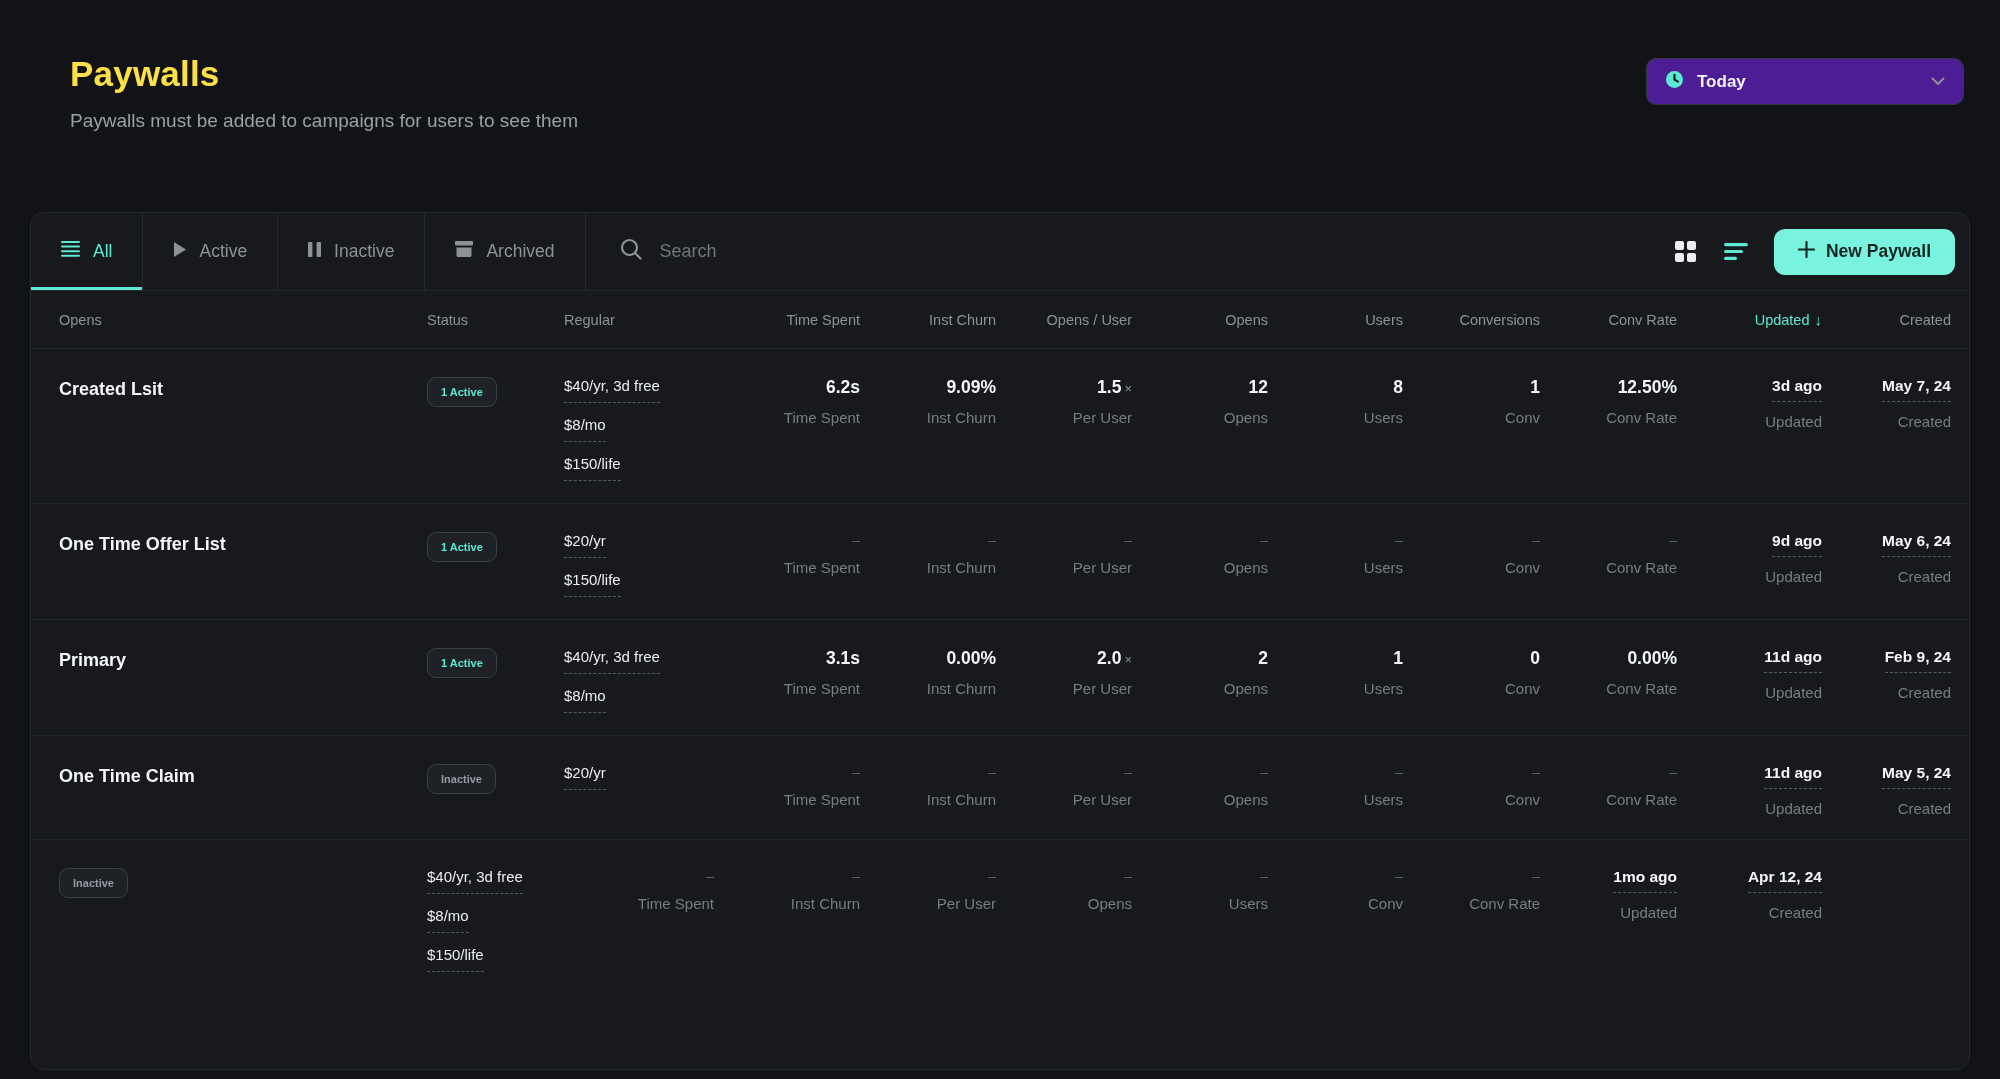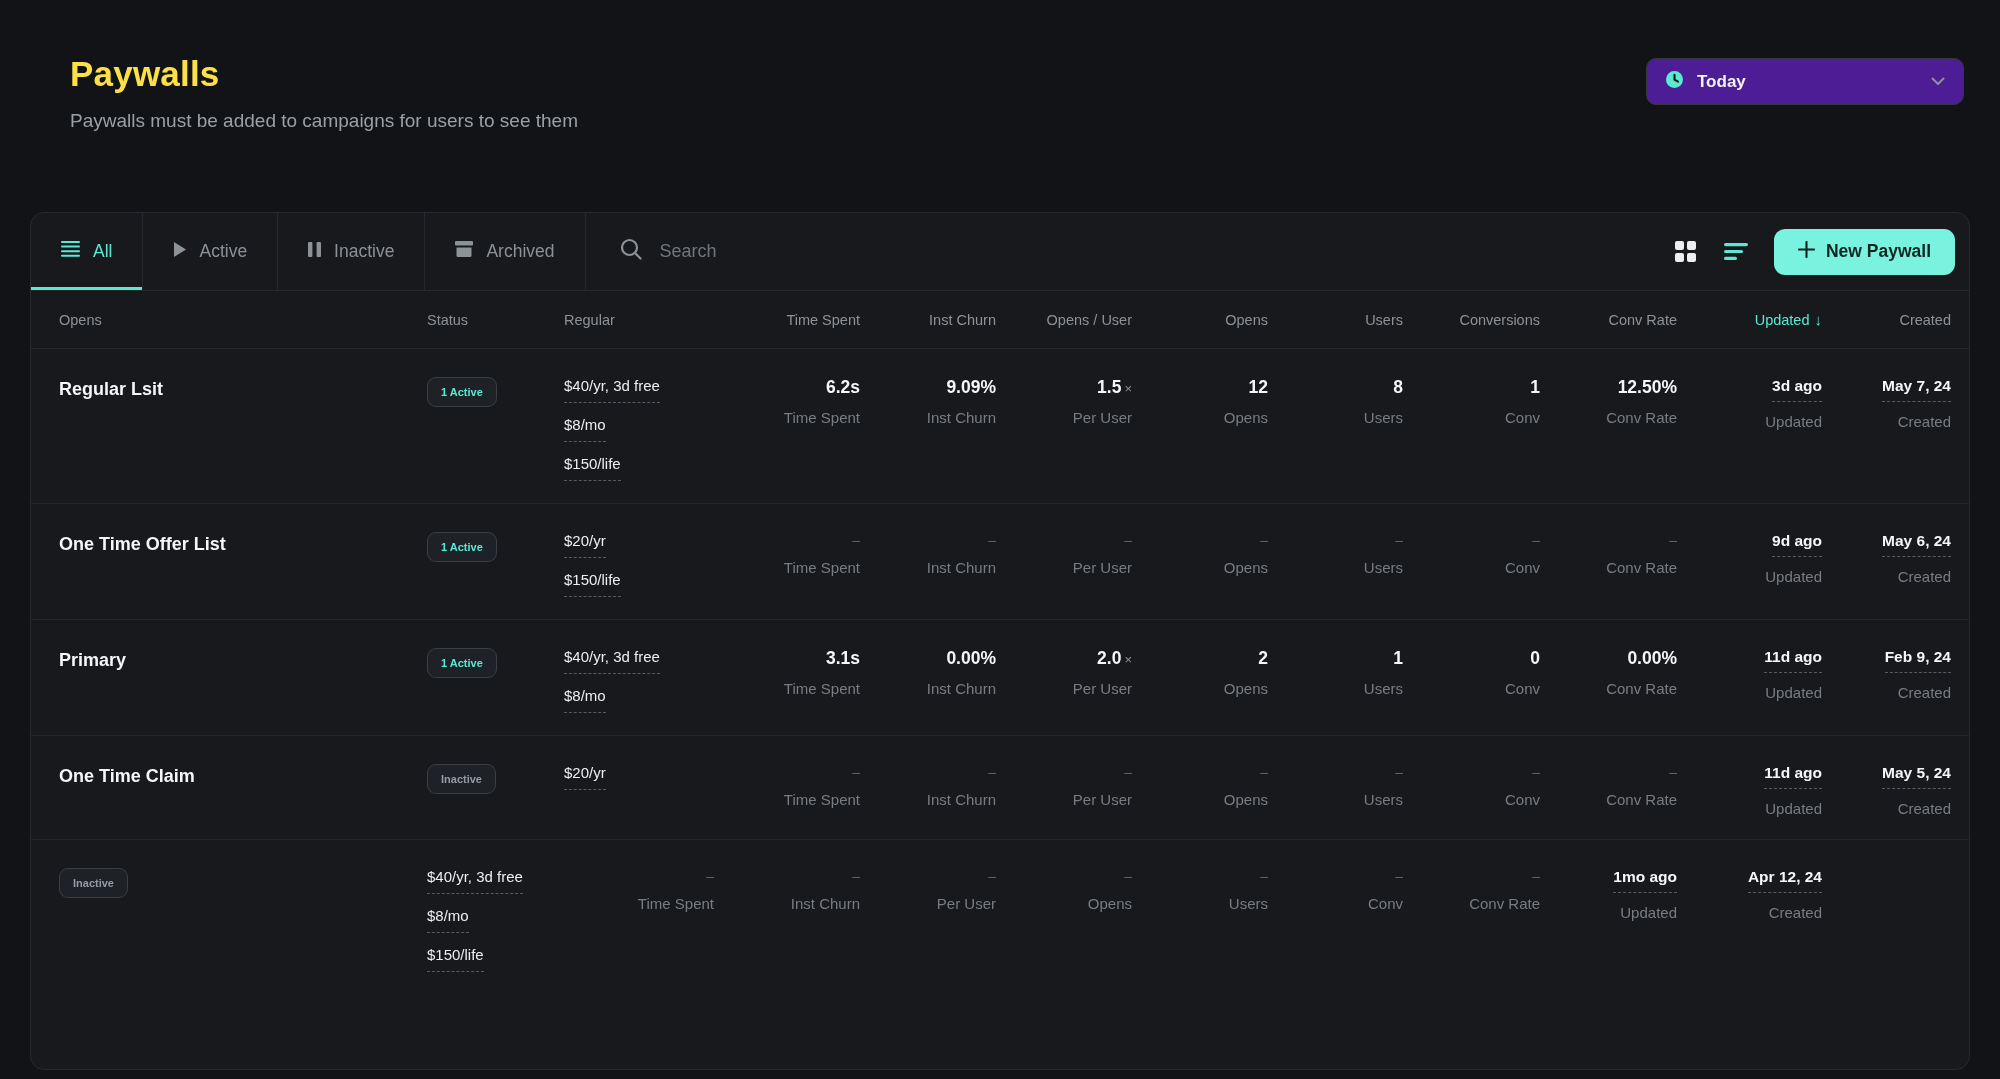--- a/index.html
+++ b/index.html
@@ -227,21 +227,21 @@
     <div class="hcell num">Opens</div>
     <div class="hcell num">Users</div>
     <div class="hcell num">Conversions</div>
     <div class="hcell num">Conv Rate</div>
     <div class="hcell num sorted"><span>Updated</span><span class="sort-arrow">↓</span></div>
     <div class="hcell num">Created</div>
   </div>
 
   <div id="table-body">
       <div class="grid row">
-        <div class="cell-name">Regular Lsit</div>
+        <div class="cell-name">Created Lsit</div>
         <div><span class="status-badge active">1 Active</span></div>
         <div>
           <div class="product">$40/yr, 3d free</div>
           <div class="product">$8/mo</div>
           <div class="product">$150/life</div>
         </div>
         <div class="metric">
           <div class="metric-value">6.2s</div>
           <div class="metric-label">Time Spent</div>
         </div>

